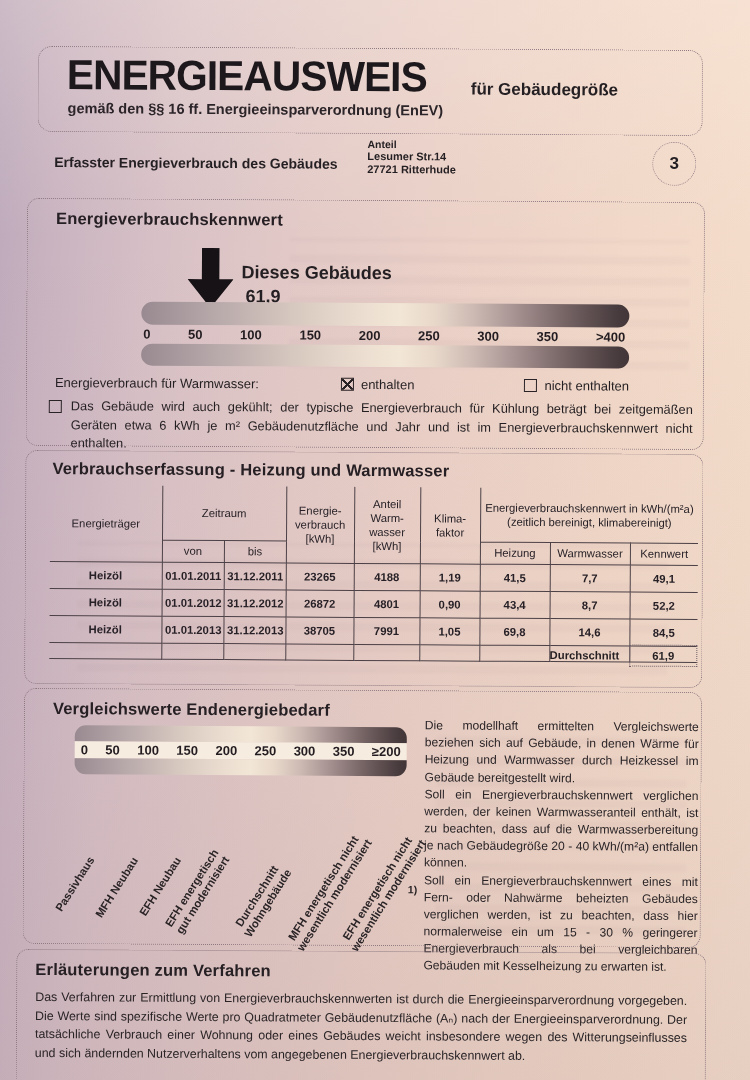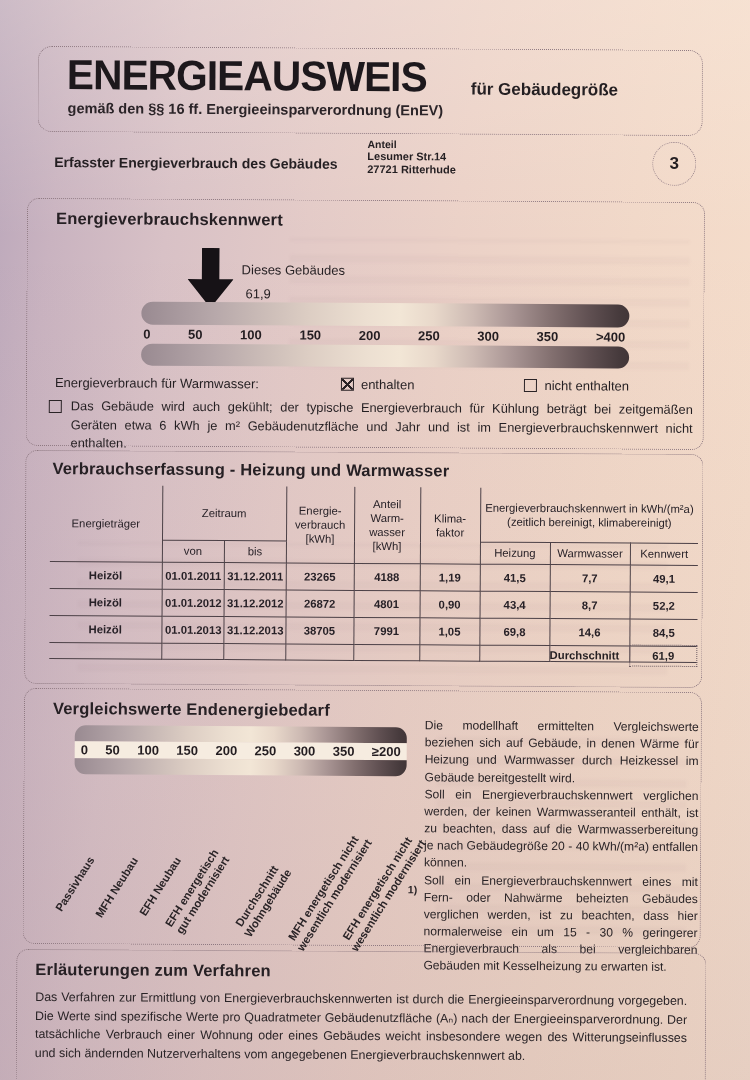--- a/index.html
+++ b/index.html
@@ -31,21 +31,21 @@
   .addr-label{font-weight:bold;font-size:10.5px;}
   .addr-line{font-size:11px;font-weight:bold;line-height:1.22;}
   .page-circle{width:42px;height:42px;border:1.6px dotted #97828a;border-radius:50%;
     display:flex;align-items:center;justify-content:center;font-weight:bold;font-size:17px;}
 
   
   .scalebar{border-radius:12px;
     background:linear-gradient(90deg,#998a91 0%,#a7989d 7%,#b7a8aa 15%,#c9baB6 24%,#dccdc3 34%,#ecdfd1 46%,#f2e6d6 53%,#e8d8ca 60%,#cdbab3 68%,#a99594 76%,#837070 84%,#5f4f51 92%,#463a3c 98%,#423638 100%);}
   .ticks{display:flex;justify-content:space-between;align-items:center;font-weight:bold;font-size:13px;color:#231d21;}
   .arrow-down{background:#161216;clip-path:polygon(31% 0,69% 0,69% 52%,100% 52%,50% 100%,0 52%,31% 52%);}
-  .marker-label{font-weight:normal;font-size:13px;white-space:nowrap;}
+  .marker-label{font-weight:bold;font-size:18px;white-space:nowrap;}
 
   .cb{display:inline-block;width:11px;height:11px;border:1.6px solid #2a2326;vertical-align:-1px;background:transparent;}
   .cb.checked{background:
       linear-gradient(45deg, transparent 44%, #2a2326 44% 56%, transparent 56%),
       linear-gradient(-45deg, transparent 44%, #2a2326 44% 56%, transparent 56%);}
   .opt-row{font-size:13px;display:flex;align-items:center;}
   .note{font-size:12.8px;line-height:1.45;text-align:justify;}
 
   
   table.vt{border-collapse:collapse;table-layout:fixed;font-size:11.3px;}

